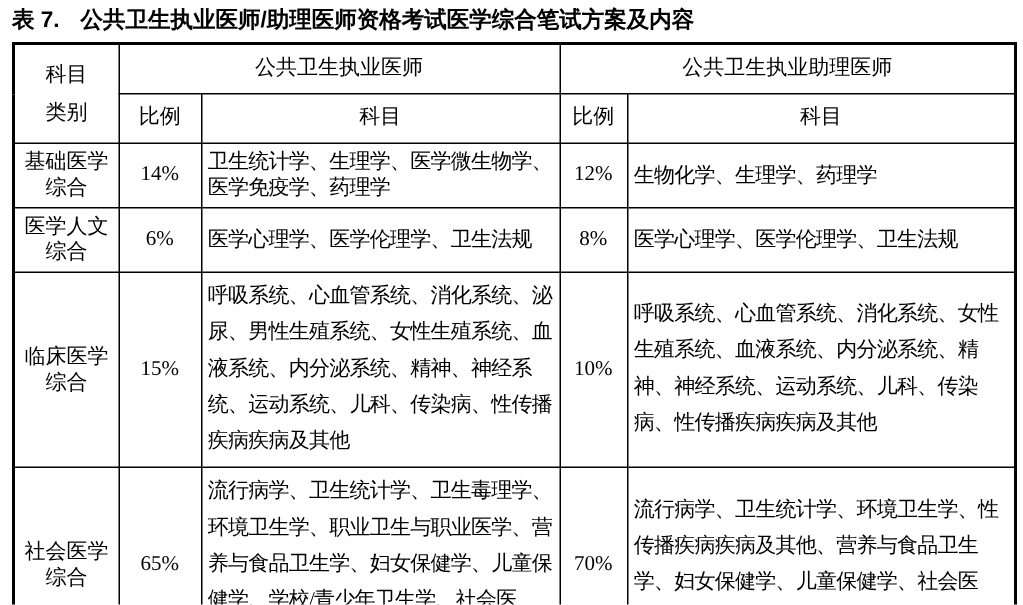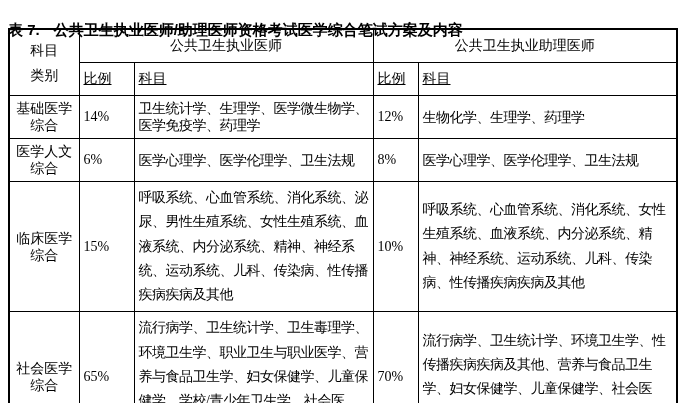--- a/index.html
+++ b/index.html
@@ -6,21 +6,21 @@
   body {
     width: 682px; height: 403px;
     background: #ffffff;
     color: #000000;
     font-family: "Liberation Serif", serif;
     position: relative;
     overflow: hidden;
   }
   .caption {
     position: absolute;
-    left: 8px; top: 21px;
+    left: 8px; top: 5px;
     font-family: "Liberation Sans", sans-serif;
     font-weight: bold;
     font-size: 15px;
     line-height: 18px;
     white-space: nowrap;
   }
   .caption .num { margin-right: 14px; }
   table.exam {
     position: absolute;
     left: 8px; top: 28px;
@@ -40,27 +40,27 @@
   tr.row-1 { height: 22px; }
   tr.row-2 { height: 40px; }
   tr.row-3 { height: 122px; }
   tr.row-4 { height: 123px; }
   td.cat-hdr {
     text-align: center;
     white-space: pre-line;
     line-height: 25px;
   }
   td.group-hdr { text-align: center; line-height: 24px; }
-  td.sub-hdr   { text-align: left; line-height: 24px; text-decoration: underline; }
+  td.sub-hdr   { text-align: center; line-height: 24px; }
   td.cat {
     text-align: center;
     white-space: pre-line;
     line-height: 17px;
   }
-  td.ratio { text-align: left; margin-left: 40px; }
+  td.ratio { text-align: center; margin-left: 40px; }
   td.subj {
     text-align: left;
     padding: 0 7px;
     letter-spacing: -0.5px;
   }
   tr.row-1 td.subj, tr.row-2 td.subj { line-height: 17px; }
   tr.row-3 td.subj, tr.row-4 td.subj { line-height: 24.3px; }
 </style>
 </head>
 <body>

